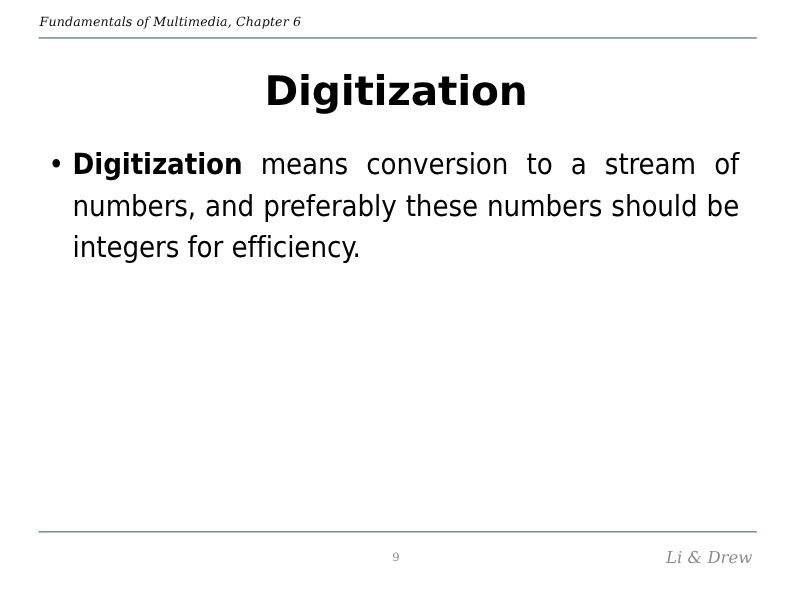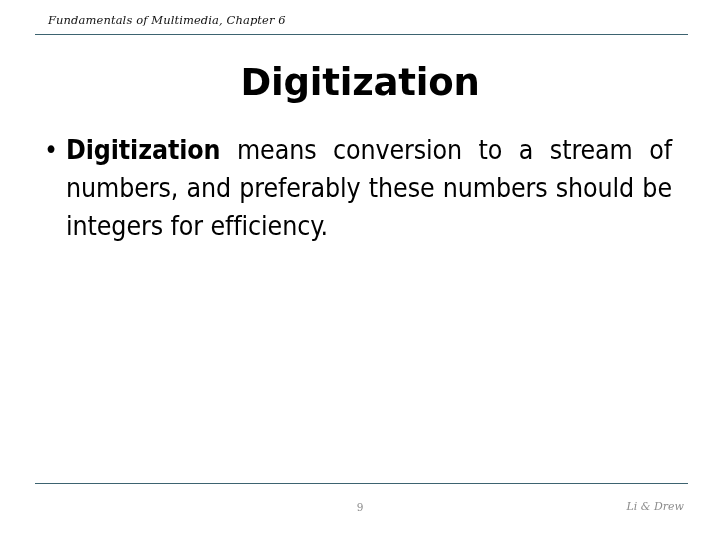--- a/index.html
+++ b/index.html
@@ -18,21 +18,21 @@
   .slide {
     position: relative;
     width: 720px;
     height: 540px;
     background: #ffffff;
   }
 
   
   .slide-header {
     position: absolute;
-    left: 48px;
+    left: 36px;
     top: 13px;
     width: 640px;
     height: 18px;
   }
   .slide-header .header-text {
     font-family: "DejaVu Serif", "Liberation Serif", serif;
     font-style: italic;
     font-weight: 400;
     font-size: 11.5px;
     line-height: 15px;
@@ -117,21 +117,21 @@
     font-size: 10.5px;
     line-height: 14px;
     color: #8c8c8c;
   }
   .footer-credit {
     position: absolute;
     right: 36px;
     top: 500px;
     font-family: "DejaVu Serif", "Liberation Serif", serif;
     font-style: italic;
-    font-size: 11px;
+    font-size: 15px;
     line-height: 14px;
     color: #8c8c8c;
     white-space: nowrap;
   }
 </style>
 </head>
 <body>
 
 <div class="slide">
 

